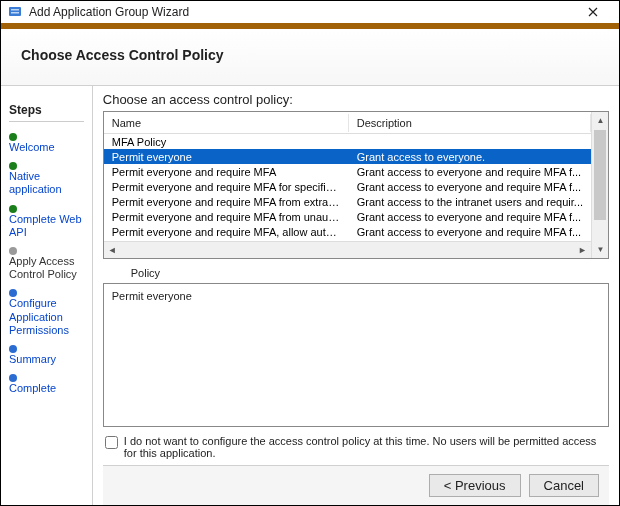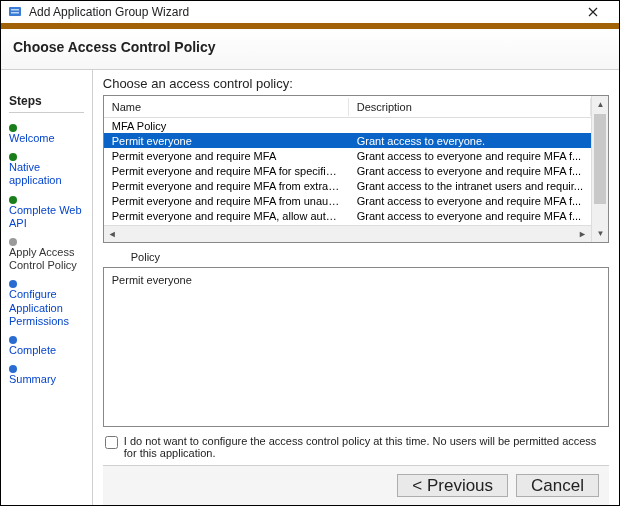--- a/index.html
+++ b/index.html
@@ -3,24 +3,24 @@
 <meta charset="utf-8">
 <style>
   * { box-sizing: border-box; font-family: "Segoe UI", Tahoma, sans-serif; }
   body { margin: 0; background: #fff; }
   .window { width: 620px; height: 506px; border: 1px solid #000; position: relative; background: #fff; display: flex; flex-direction: column; }
   .titlebar { height: 28px; display: flex; align-items: center; padding: 0 6px; border-bottom: 6px solid #a16207; }
   .titlebar .icon { width: 16px; height: 16px; margin-right: 6px; display:flex; align-items:center; justify-content:center;}
   .titlebar .title { font-size: 12px; color: #222; }
   .titlebar .close { margin-left: auto; width: 40px; height: 28px; display: flex; align-items: center; justify-content: center; font-size: 14px; color: #222; }
   .header { padding: 10px 12px 14px 12px; border-bottom: 1px solid #d0d0d0; background: linear-gradient(#fff,#f7f7f7); }
-  .header h1 { margin: 0; font-size: 14px; font-weight: bold; color: #222; }
+  .header h1 { margin: 8px; font-size: 14px; font-weight: bold; color: #222; }
   .body { flex: 1; display: flex; min-height: 0; }
   .steps-col { width: 150px; border-right: 1px solid #d0d0d0; padding: 6px 4px; }
-  .steps-col h2 { margin: 18px 4px 6px 4px; font-size: 12px; font-weight: bold; color: #222; border-bottom: 1px solid #ccc; padding-bottom: 4px;}
+  .steps-col h2 { margin: 11px 4px 6px 4px; font-size: 12px; font-weight: bold; color: #222; border-bottom: 1px solid #ccc; padding-bottom: 4px;}
   .step { display: flex; align-items: flex-start; font-size: 11px; padding: 3px 4px; line-height: 1.2; flex-direction: column; }
   .step .dot { width: 8px; height: 8px; border-radius: 50%; margin: 2px 6px 0 0; flex: none; }
   .dot-done { background: #1a7f1a; }
   .dot-active { background: #9a9a9a; }
   .dot-todo { background: #2b6cd3; }
   .step-label { color: #0645cc; cursor: pointer; }
   .step-active .step-label { color: #333; }
   .content { flex: 1; padding: 6px 10px 0 10px; display: flex; flex-direction: column; min-height: 0; }
   .content-label { font-size: 13px; color: #222; margin-bottom: 4px; }
   .listbox { border: 1px solid #888; height: 148px; position: relative; display: flex; }
@@ -41,21 +41,21 @@
   .vscroll { width: 17px; background: #f0f0f0; border-left: 1px solid #ddd; position: relative; }
   .vscroll .arrow { width: 17px; height: 17px; display: flex; align-items: center; justify-content: center; font-size: 8px; color: #555; position: absolute; left:0; }
   .vscroll .arrow.up { top: 0; }
   .vscroll .arrow.dn { bottom: 0; }
   .vscroll .thumb { position: absolute; left: 2px; right: 2px; top: 18px; height: 90px; background: #c8c8c8; border-radius: 0; }
   .policy-label { font-size: 11px; color: #222; margin: 8px 0 4px 0; padding-left: 28px; }
   .policy-box { flex: 1; border: 1px solid #888; padding: 6px 8px; font-size: 11px; color: #222; overflow: auto; min-height: 120px;}
   .opt-row { display: flex; align-items: flex-start; font-size: 11px; color: #222; margin: 8px 0 6px 0; }
   .opt-row input { margin: 1px 6px 0 2px; }
   .footer { border-top: 1px solid #d0d0d0; padding: 8px 10px; display: flex; justify-content: flex-end; gap: 8px; background:#f5f5f5;}
-  .footer button { font-size: 17px; height: 23px; padding: 0 14px; background: #e9e9e9; border: 1px solid #adadad; color: #222; }
+  .footer button { font-size: 13px; height: 23px; padding: 0 14px; background: #e9e9e9; border: 1px solid #adadad; color: #222; }
   .footer button.primary { border: 2px solid #0a64c8; background: #e9e9e9; padding: 0 18px; }
 </style>
 </head>
 <body>
 
 <div class="window">
 
   <div class="titlebar">
     <span class="icon">
       <svg width="16" height="16" viewBox="0 0 16 16">
@@ -96,25 +96,25 @@
           <div class="step step-active">
             <span class="dot dot-active"></span>
             <span class="step-label">Apply Access Control Policy</span>
           </div>
           <div class="step">
             <span class="dot dot-todo"></span>
             <span class="step-label">Configure Application Permissions</span>
           </div>
           <div class="step">
             <span class="dot dot-todo"></span>
-            <span class="step-label">Complete</span>
+            <span class="step-label">Summary</span>
           </div>
           <div class="step">
             <span class="dot dot-todo"></span>
-            <span class="step-label">Summary</span>
+            <span class="step-label">Complete</span>
           </div>
         </div>
     </div>
 
     <div class="content">
       <div class="content-label">Choose an access control policy:</div>
 
       <div class="listbox">
         <div class="list-inner">
           <div class="list-head">

